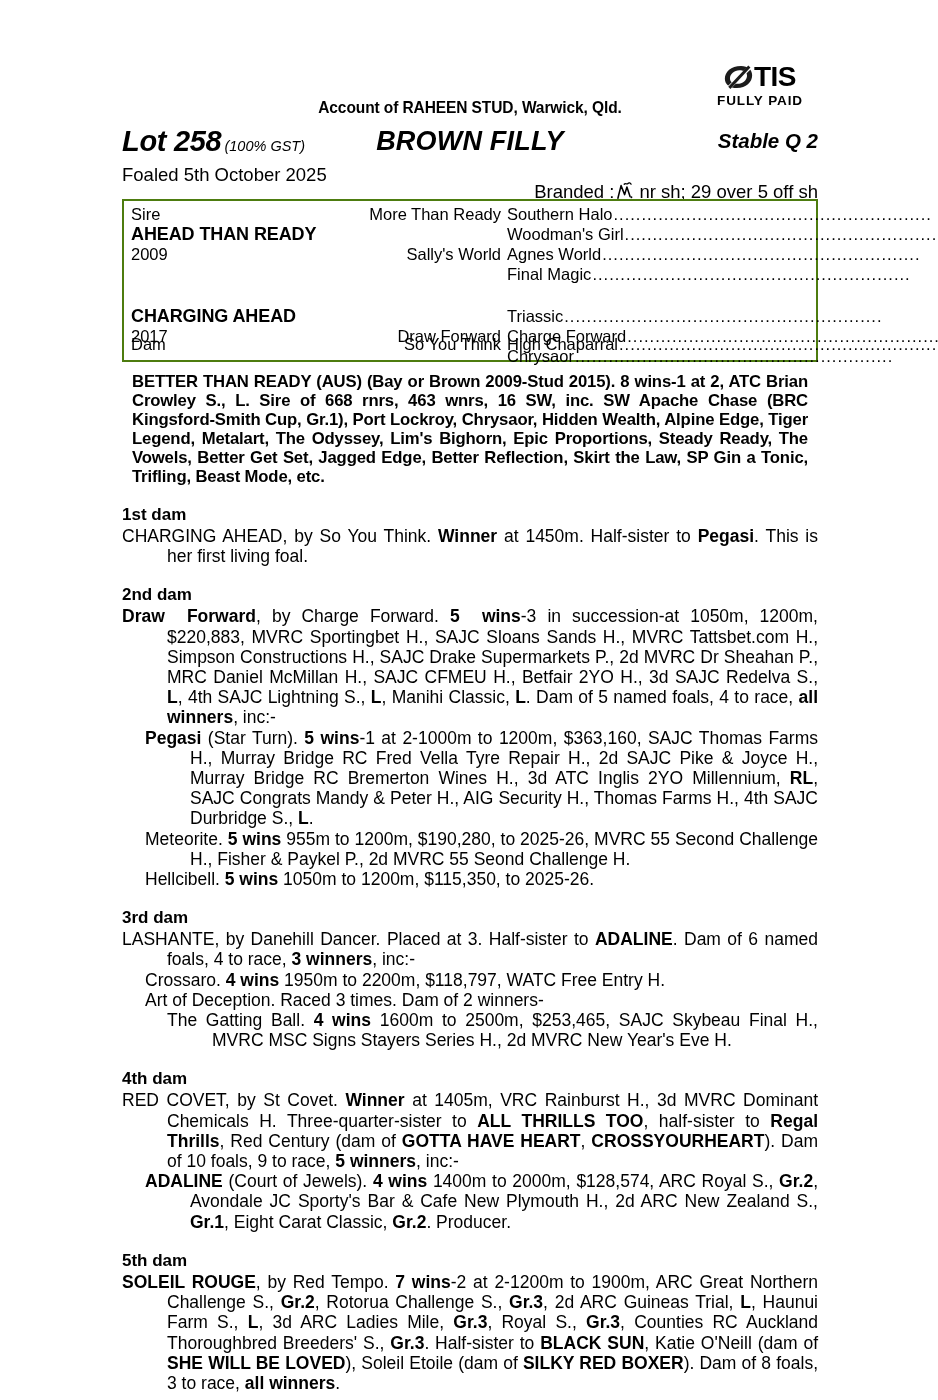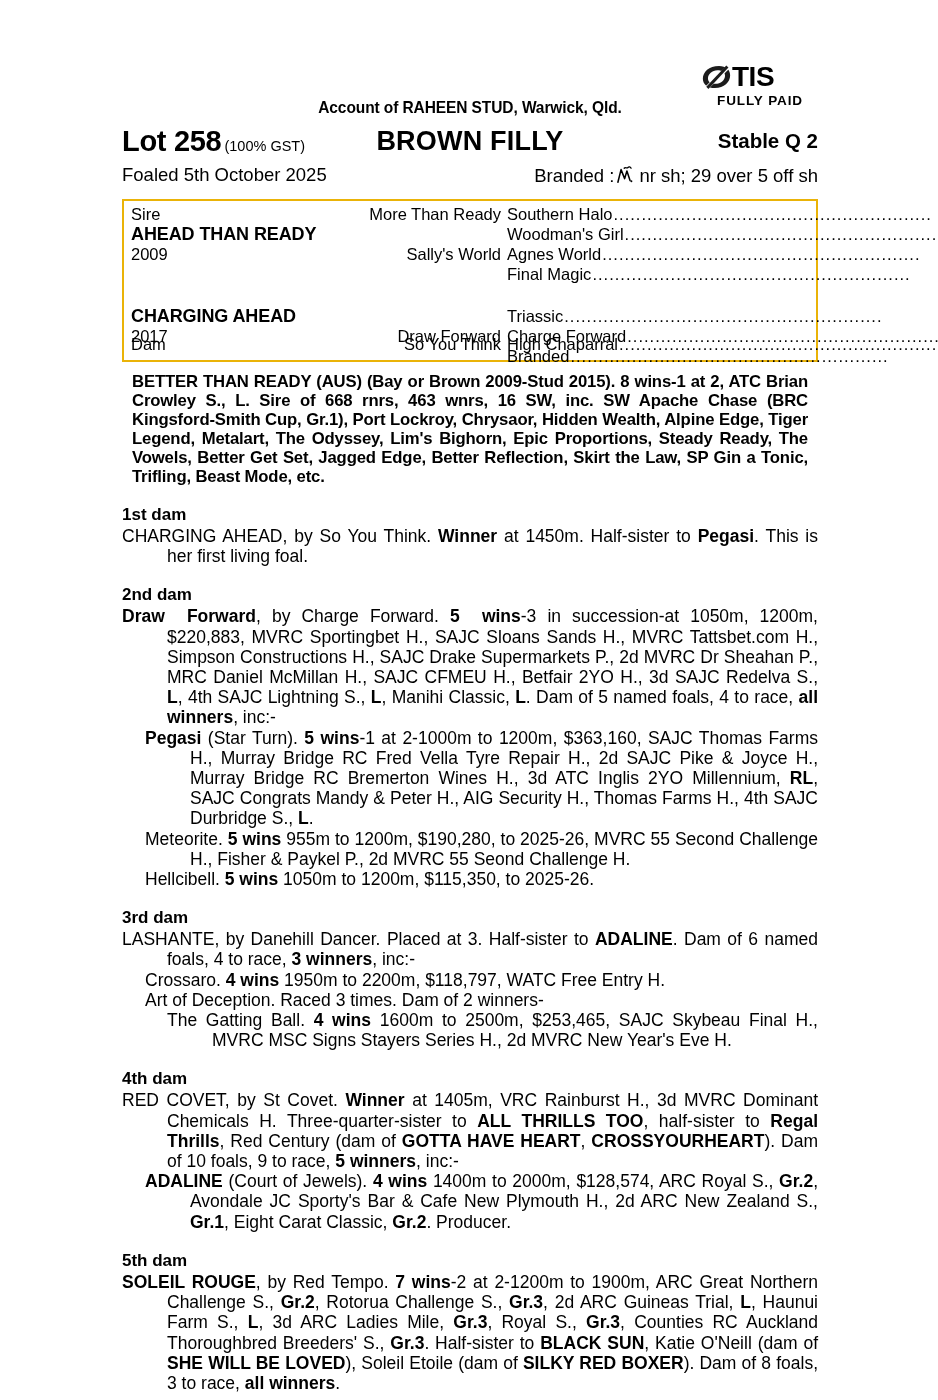--- a/index.html
+++ b/index.html
@@ -30,20 +30,21 @@
     position: absolute;
     right: 0px;
     top: 62px;
     width: 116px;
     text-align: center;
     line-height: 1;
   }
   .logo-row {
     display: flex;
     align-items: center;
+    justify-content: center;
     height: 30px;
   }
   .logo-o {
     display: inline-block;
     width: 29px;
     height: 26px;
     margin-right: 1px;
     position: relative;
   }
   .logo-word {
@@ -68,20 +69,21 @@
     letter-spacing: -0.1px;
     font-stretch: condensed;
     transform: scaleX(0.94);
     transform-origin: center;
   }
 
   .lot-row {
     position: relative;
     height: 38px;
     margin-top: 8px;
+    font-style: italic;
   }
   .lot-left {
     position: absolute;
     left: 0;
     top: 0;
     white-space: nowrap;
   }
   .lot-text {
     font-weight: bold;
     font-size: 29px;
@@ -112,39 +114,39 @@
   }
 
   .sub-row {
     position: relative;
     height: 26px;
     margin-top: 1px;
   }
   .foaled { position: absolute; left: 0; top: 0; font-size: 18.5px; }
   .branded {
     position: absolute;
-    right: 0; top: 0;
+    right: 0; top: 16px;
     font-size: 18.5px;
     white-space: nowrap;
     display: flex;
     align-items: baseline;
   }
   .brand-glyph {
     display: inline-block;
     width: 20px;
     height: 18px;
     position: relative;
     top: 2px;
     margin: 0 3px 0 2px;
   }
 
   
   .ped-table {
     margin-top: 9px;
-    border: 2px solid #eab308;
+    border: 2px solid #4d7c0f;
     padding: 4px 7px 6px 7px;
     position: relative;
     height: 163px;
   }
   .ped-grid {
     position: relative;
     height: 100%;
   }
   .ped-line {
     position: absolute;
@@ -310,21 +312,21 @@
           <span class="col-b">Draw Forward</span>
           <span class="col-c dotrow">
             <span class="lft">Charge Forward</span>
             <span class="dots">.........................................................</span>
 
           </span>
         </div>
 
         <div class="ped-line" style="top:142px;">
           <span class="col-c dotrow">
-            <span class="lft">Branded</span>
+            <span class="lft">Chrysaor</span>
             <span class="dots">.........................................................</span>
 
           </span>
         </div>
 
       </div>
     </div>
 
     <div class="sire-summary">BETTER THAN READY (AUS) (Bay or Brown 2009-Stud 2015). 8 wins-1 at 2, ATC Brian Crowley S., L. Sire of 668 rnrs, 463 wnrs, 16 SW, inc. SW Apache Chase (BRC Kingsford-Smith Cup, Gr.1), Port Lockroy, Chrysaor, Hidden Wealth, Alpine Edge, Tiger Legend, Metalart, The Odyssey, Lim's Bighorn, Epic Proportions, Steady Ready, The Vowels, Better Get Set, Jagged Edge, Better Reflection, Skirt the Law, SP Gin a Tonic, Trifling, Beast Mode, etc.</div>
 

